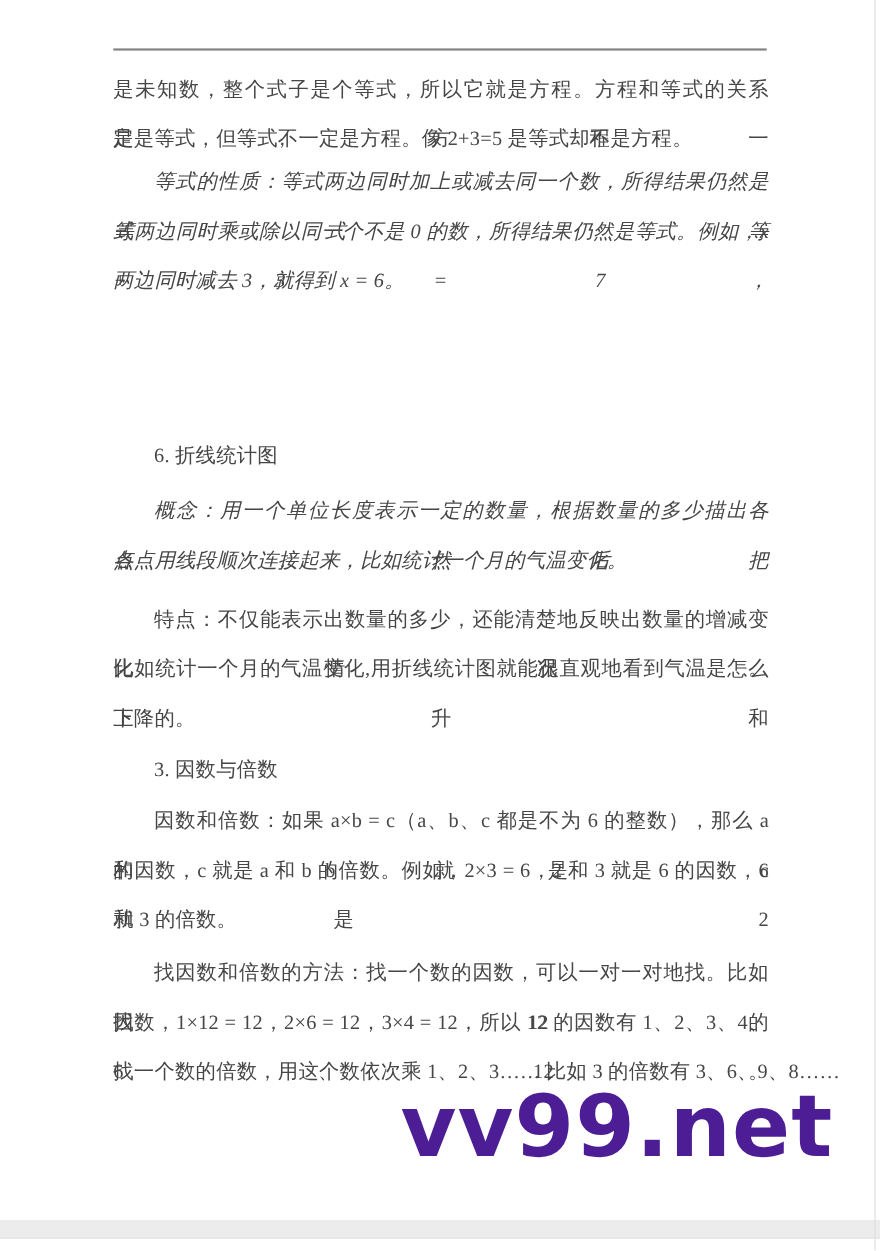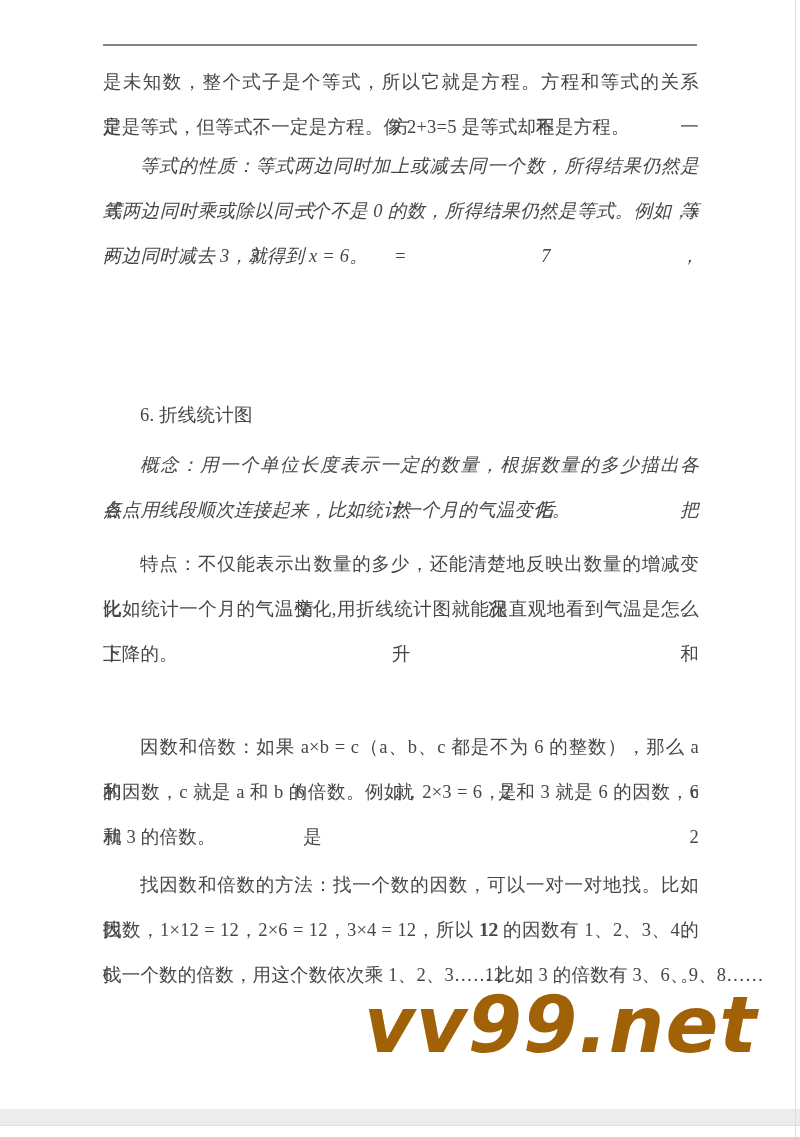--- a/index.html
+++ b/index.html
@@ -73,24 +73,23 @@
   .p6 { top: 725px; }
   .p7 { top: 863px; }
   .watermark {
     position: absolute;
     left: 364px;
     top: 986px;
     font-family: "DejaVu Sans", "Liberation Sans", sans-serif;
     font-weight: 700;
     font-size: 78px;
     line-height: 78px;
-    color: #a16207;
+    color: #4c1d95;
     letter-spacing: 1px;
     user-select: none;
-    font-style: italic;
   }
 </style>
 </head>
 <body>
 
 <div class="page">
 
   <div class="top-rule"></div>
 
   <div class="para p1">
@@ -113,20 +112,23 @@
     <div class="line just indent">概念：用一个单位长度表示一定的数量，根据数量的多少描出各点，然后把</div>
     <div class="line">各点用线段顺次连接起来，比如统计一个月的气温变化。</div>
   </div>
 
   <div class="para p5">
     <div class="line just indent">特点：不仅能表示出数量的多少，还能清楚地反映出数量的增减变化情况。</div>
     <div class="line just">比如统计一个月的气温变化,用折线统计图就能很直观地看到气温是怎么上升和</div>
     <div class="line">下降的。</div>
   </div>
 
+  <div class="para h3">
+    <div class="line indent">3. 因数与倍数</div>
+  </div>
 
   <div class="para p6">
     <div class="line just indent">因数和倍数：如果 a×b = c（a、b、c 都是不为 6 的整数），那么 a 和 b 就是 c</div>
     <div class="line just">的因数，c 就是 a 和 b 的倍数。例如，2×3 = 6，2 和 3 就是 6 的因数，6 就是 2</div>
     <div class="line">和 3 的倍数。</div>
   </div>
 
   <div class="para p7">
     <div class="line just indent">找因数和倍数的方法：找一个数的因数，可以一对一对地找。比如找 12 的</div>
     <div class="line just">因数，1×12 = 12，2×6 = 12，3×4 = 12，所以 12 的因数有 1、2、3、4、6、12。</div>

